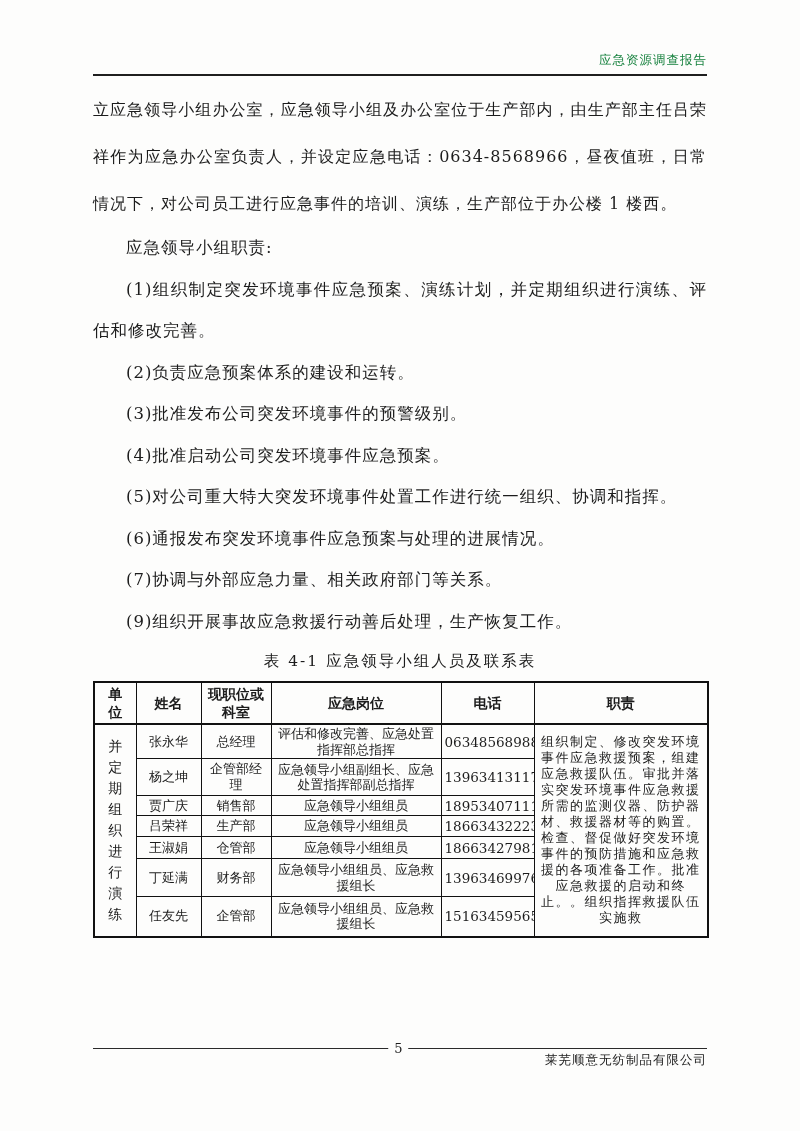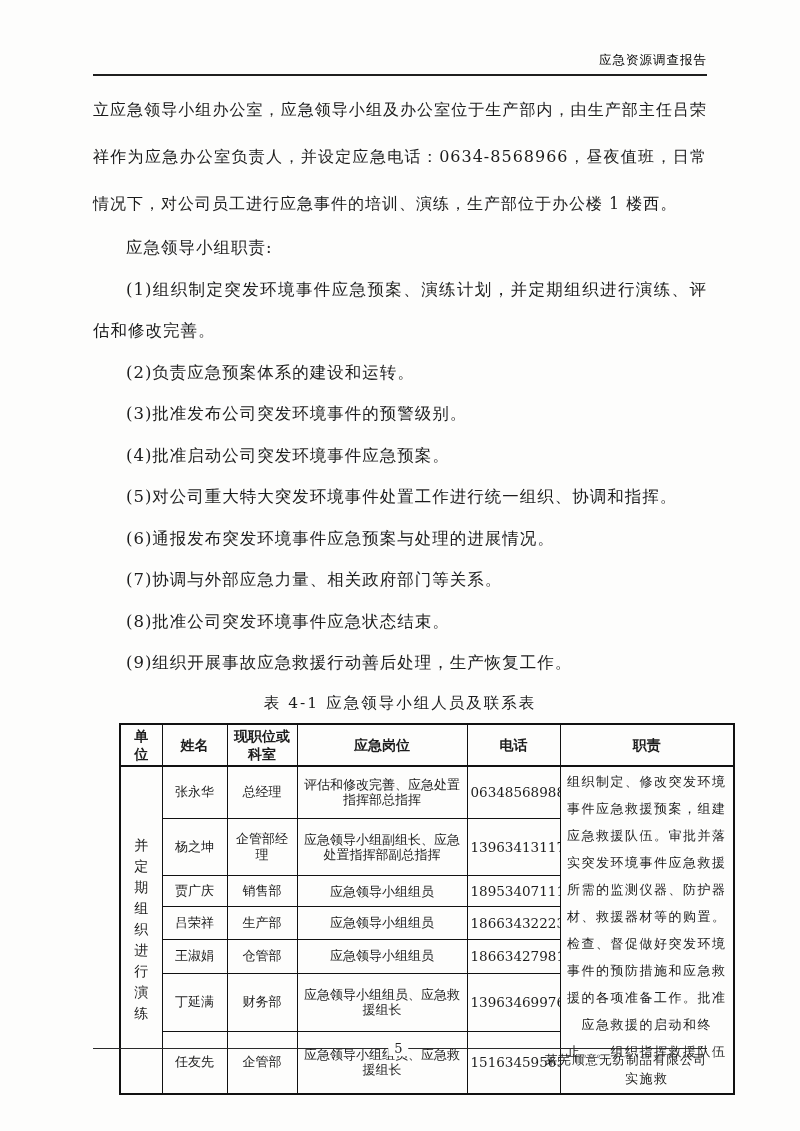--- a/index.html
+++ b/index.html
@@ -17,21 +17,21 @@
   
   .hdr {
     position: absolute;
     left: 93px; right: 93px; top: 52px;
   }
   .hdr-title {
     display: block;
     text-align: right;
     font-size: 12.5px;
     letter-spacing: 1px;
-    color: #000000;
+    color: #15803d;
     padding-bottom: 5px;
   }
   .hdr-rule { border-top: 2.5px solid #1f1f1f; }
 
   
   .content {
     position: absolute;
     left: 93px; top: 86px; width: 614px;
   }
   .para {
@@ -59,21 +59,20 @@
     text-align: center;
     font-size: 15.5px;
     letter-spacing: 2px;
   }
   table.contact {
     margin-top: 9px;
     width: 614px;
     table-layout: fixed;
     border-collapse: collapse;
     border: 2.5px solid #111;
-    margin-left: 26px;
   }
   table.contact th, table.contact td {
     border: 1px solid #111;
     text-align: center;
     vertical-align: middle;
     padding: 1px 3px;
     overflow: hidden;
   }
   table.contact th {
     font-weight: bold;
@@ -104,21 +103,21 @@
     line-height: 21px;
     letter-spacing: 0;
   }
   td.name-cell, td.pos-cell { font-size: 13px; line-height: 16px; }
   td.role-cell { font-size: 13px; line-height: 15.5px; }
   td.phone-cell { font-size: 13.5px; font-family: "DejaVu Serif", serif; }
   td.duty-cell {
     vertical-align: top;
     text-align: justify;
     font-size: 13px;
-    line-height: 27px;
+    line-height: 16px;
     letter-spacing: 1.5px;
     padding: 3px 4px 2px 5px;
   }
   tr.r1 { height: 33px; }
   tr.r2 { height: 37px; }
   tr.r3 { height: 20px; }
   tr.r4 { height: 21px; padding-left: 12px; }
   tr.r5 { height: 22px; }
   tr.r6 { height: 38px; }
   tr.r7 { height: 40px; }
@@ -162,21 +161,20 @@
   <div class="content">
     <p class="para">立应急领导小组办公室，应急领导小组及办公室位于生产部内，由生产部主任吕荣祥作为应急办公室负责人，并设定应急电话：0634-8568966，昼夜值班，日常情况下，对公司员工进行应急事件的培训、演练，生产部位于办公楼 1 楼西。</p>
     <p class="duties-heading">应急领导小组职责:</p>
     <p class="duty-item">(1)组织制定突发环境事件应急预案、演练计划，并定期组织进行演练、评估和修改完善。</p>
     <p class="duty-item">(2)负责应急预案体系的建设和运转。</p>
     <p class="duty-item">(3)批准发布公司突发环境事件的预警级别。</p>
     <p class="duty-item">(4)批准启动公司突发环境事件应急预案。</p>
     <p class="duty-item">(5)对公司重大特大突发环境事件处置工作进行统一组织、协调和指挥。</p>
     <p class="duty-item">(6)通报发布突发环境事件应急预案与处理的进展情况。</p>
     <p class="duty-item">(7)协调与外部应急力量、相关政府部门等关系。</p>
-    <p class="duty-item">(8)批准公司突发环境事件应急状态结束。</p>
     <p class="duty-item">(9)组织开展事故应急救援行动善后处理，生产恢复工作。</p>
 
     <div class="tbl-caption">表 4-1 应急领导小组人员及联系表</div>
 
     <table class="contact">
       <colgroup>
         <col class="col-unit">
           <col class="col-name">
           <col class="col-pos">
         <col class="col-role">

